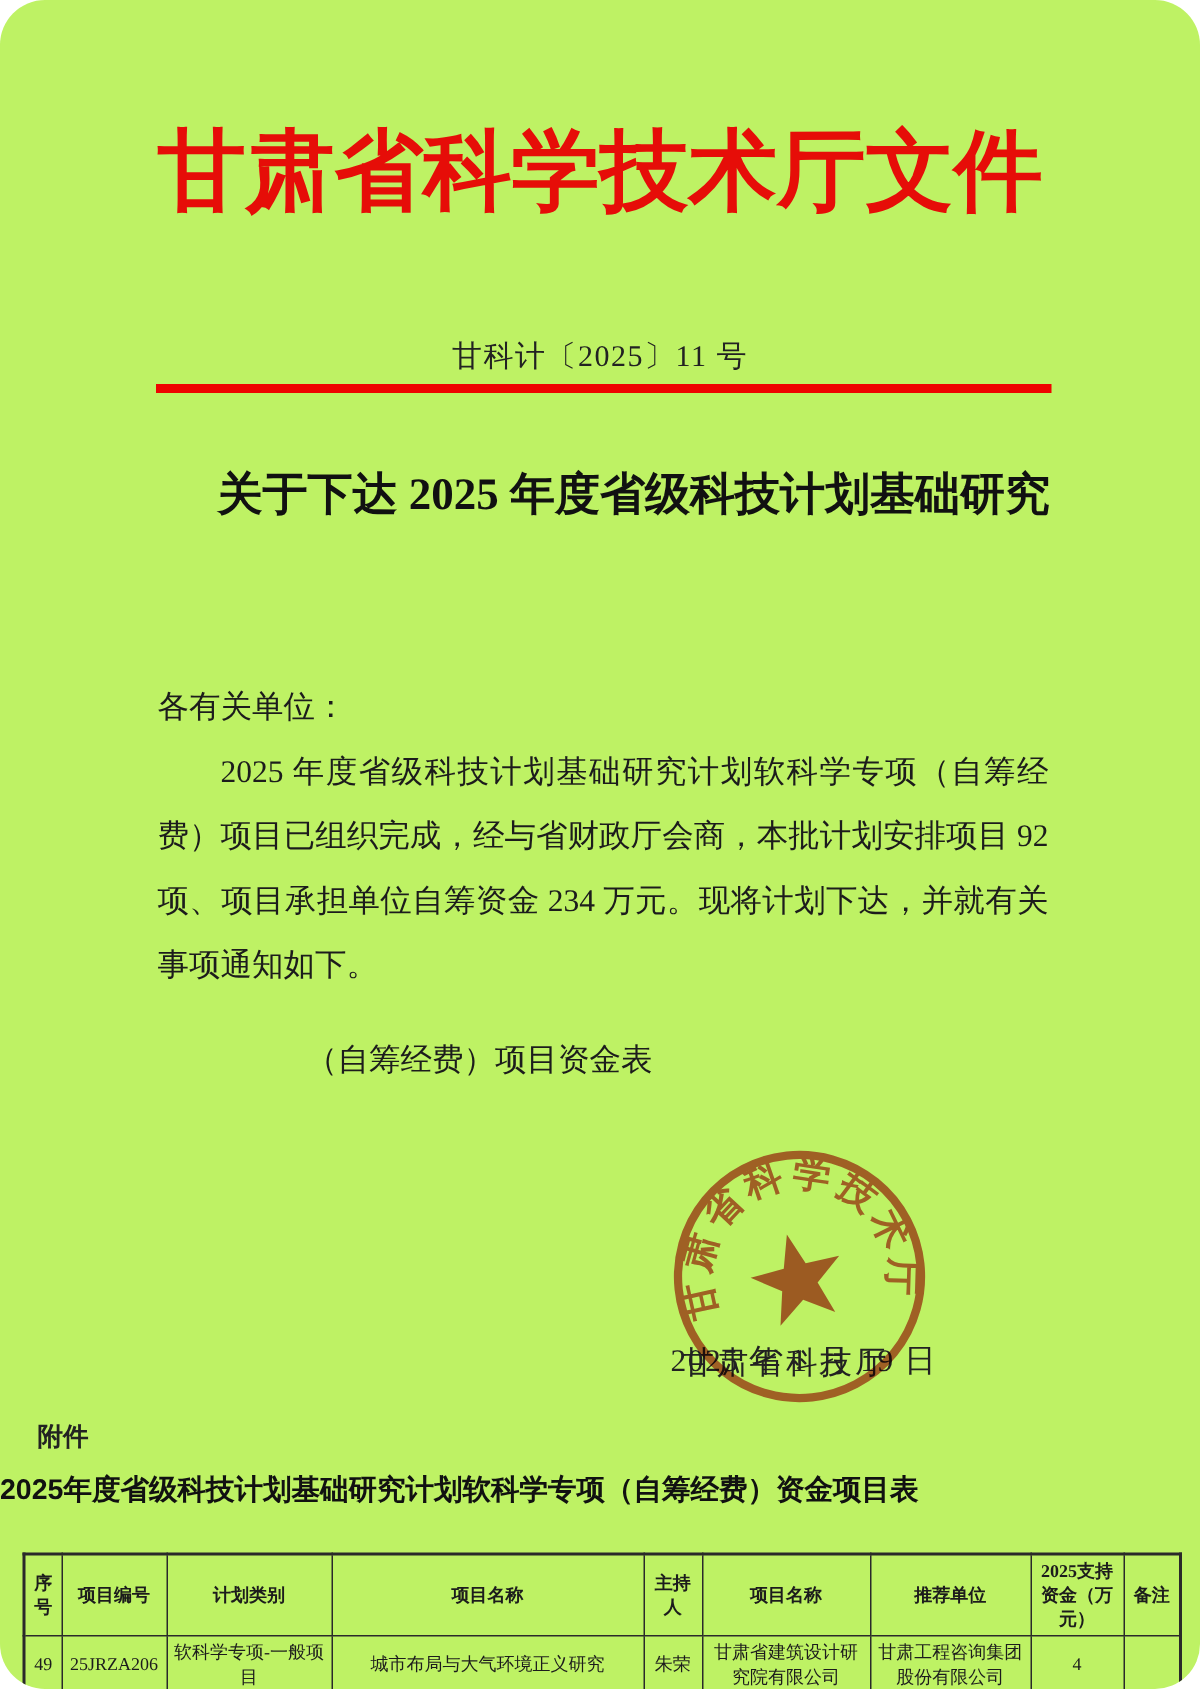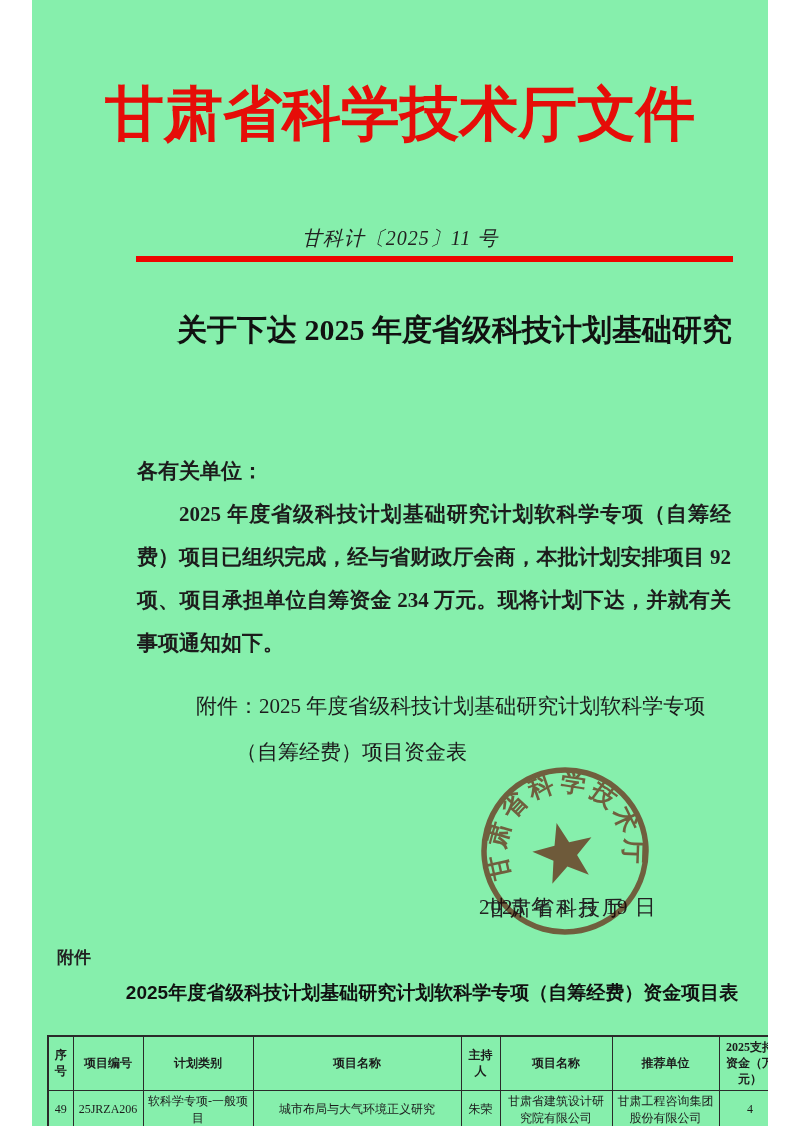--- a/index.html
+++ b/index.html
@@ -1,61 +1,60 @@
 <!DOCTYPE html>
 <html><head>
 <meta charset="utf-8">
 <style>
   html,body{margin:0;padding:0;}
   body{background:#ffffff;}
   .page{
     position:relative;
-    width:736px;height:1126px;
+    width:800px;height:1126px;
     margin:0 auto;
-    background:#86efac;
+    background:#bef264;
     overflow:hidden;
     font-family:"Liberation Serif","DejaVu Serif",serif;
     color:#1a1a1a;
+    border-radius:30px;
   }
   .red-head{
     position:absolute;top:66px;left:0;width:100%;
     text-align:center;
     font-size:59px;line-height:96px;
     font-weight:bold;
     color:#e60d08;
     letter-spacing:0px;
     font-family:"Liberation Serif","DejaVu Serif",serif;
     white-space:nowrap;
   }
   .doc-number{
     position:absolute;top:224px;left:0;width:100%;
     text-align:center;
     font-size:20px;line-height:28px;
     color:#222;
     letter-spacing:1px;
     white-space:nowrap;
-    font-style:italic;
   }
   .red-line{
     position:absolute;top:256px;left:104px;width:597px;height:6px;
     background:#ee0400;
   }
   .doc-title{
     position:absolute;top:304px;left:100px;width:600px;
     text-align:right;
     font-size:30px;line-height:52px;
     font-weight:bold;
     color:#111;
     white-space:nowrap;
   }
   .body-block{
     position:absolute;top:450px;left:105px;width:594px;
     font-size:21px;line-height:43px;
     color:#1c1c1c;
-    font-weight:bold;
   }
   .body-block .salutation{margin:0;}
   .body-block .para{
     margin:0;
     text-indent:2em;
     text-align:justify;
   }
   .attachment-block{
     position:absolute;top:683px;left:164px;width:560px;
     font-size:21px;line-height:46px;
@@ -80,21 +79,21 @@
     pointer-events:none;
   }
   .appendix-label{
     position:absolute;top:946px;left:25px;
     font-size:17px;font-weight:600;color:#222;
     font-family:"Liberation Sans","DejaVu Sans",sans-serif;
     text-align:right;
   }
   .table-title{
     position:absolute;top:980px;left:0;width:800px;
-    text-align:center;
+    text-align:left;
     font-size:19px;font-weight:bold;color:#111;
     font-family:"Liberation Sans","DejaVu Sans",sans-serif;
     white-space:nowrap;
   }
   table.funding{
     position:absolute;top:1035px;left:15px;
     width:771px;
     border-collapse:collapse;
     table-layout:fixed;
     font-size:12px;
@@ -132,21 +131,20 @@
   <div class="doc-title">
     <div>关于下达 2025 年度省级科技计划基础研究</div>
   </div>
 
   <div class="body-block">
     <p class="salutation">各有关单位：</p>
     <p class="para">2025 年度省级科技计划基础研究计划软科学专项（自筹经费）项目已组织完成，经与省财政厅会商，本批计划安排项目 92 项、项目承担单位自筹资金 234 万元。现将计划下达，并就有关事项通知如下。</p>
   </div>
 
   <div class="attachment-block">
-    <div>附件：2025 年度省级科技计划基础研究计划软科学专项</div>
     <div class="att-line2">（自筹经费）项目资金表</div>
   </div>
 
   <div class="sig-org">甘肃省科技厅</div>
   <div class="sig-date">2025 年 1 月 19 日</div>
 
   <svg class="stamp" viewBox="0 0 174 174" xmlns="http://www.w3.org/2000/svg">
     <g transform="rotate(-6 87 87)">
       <circle cx="87" cy="87" r="81" fill="none" stroke="#cf5044" stroke-width="5.5"></circle>
       <defs>

